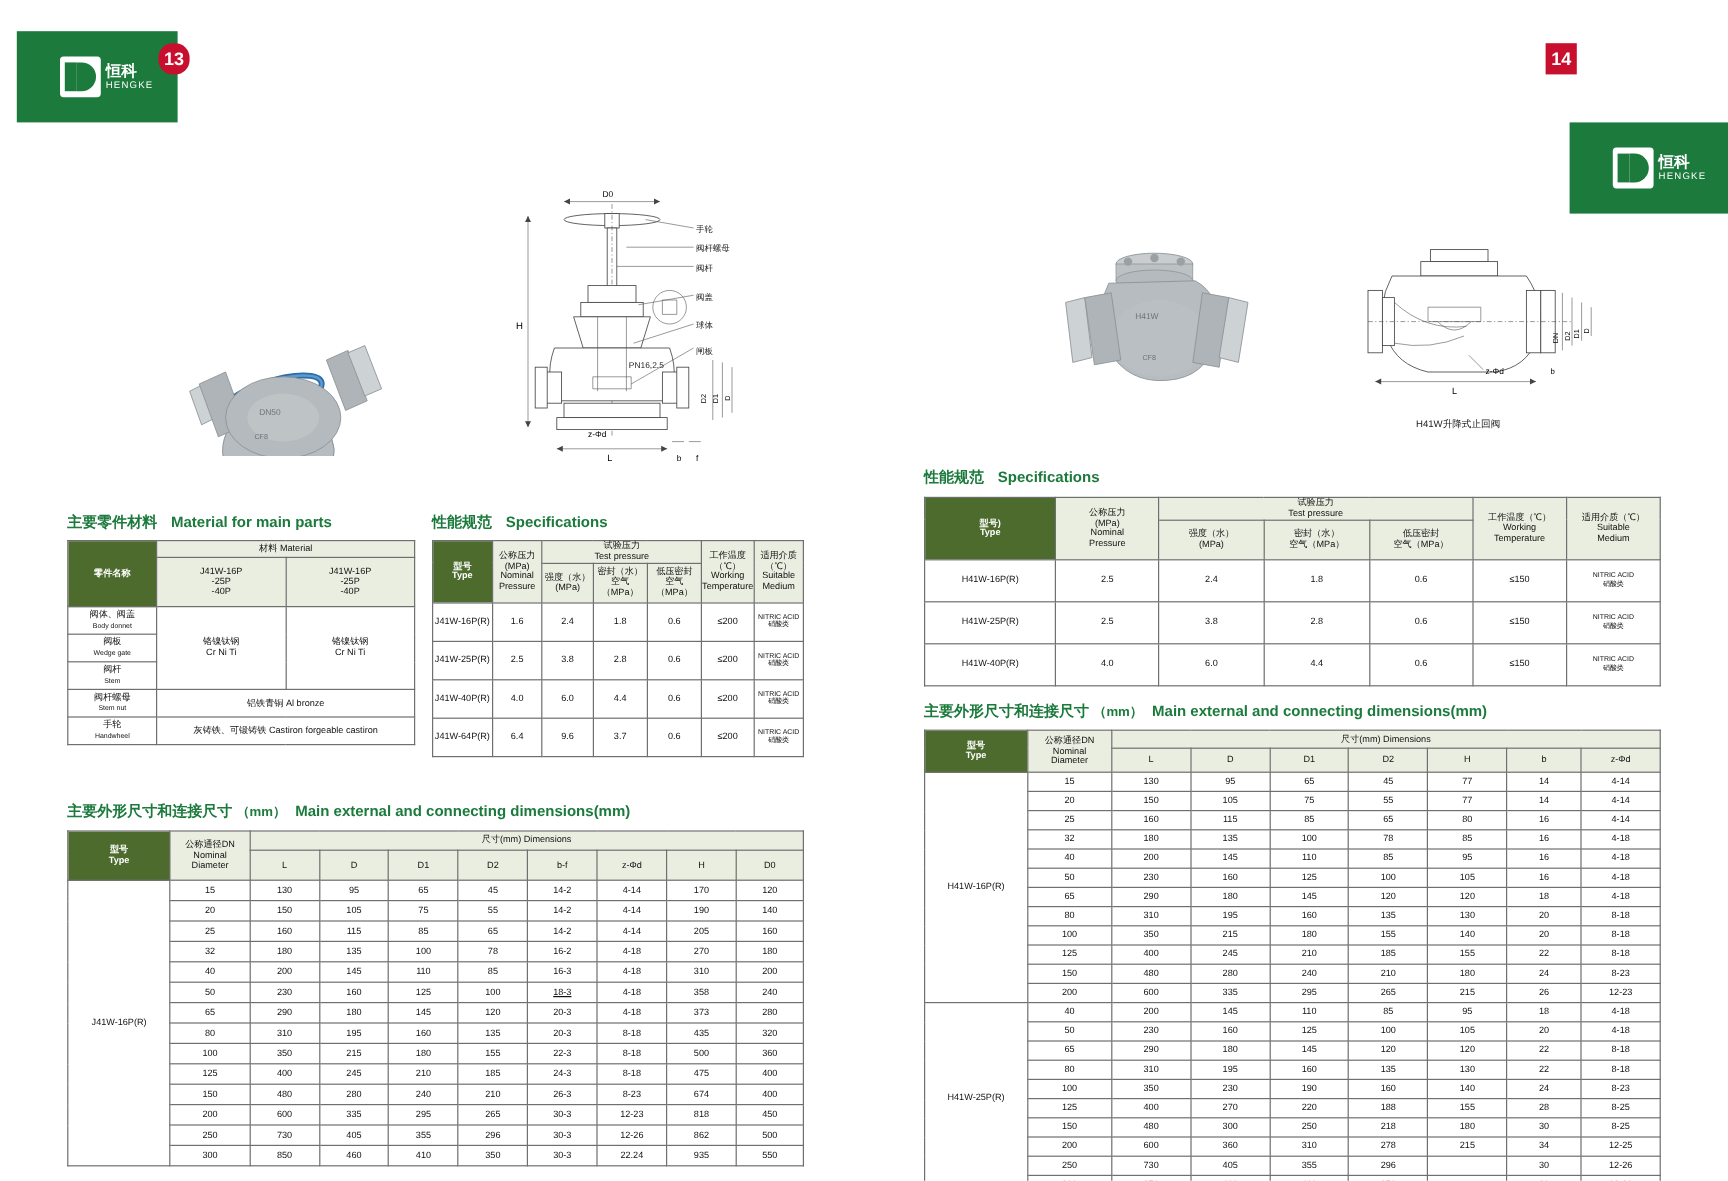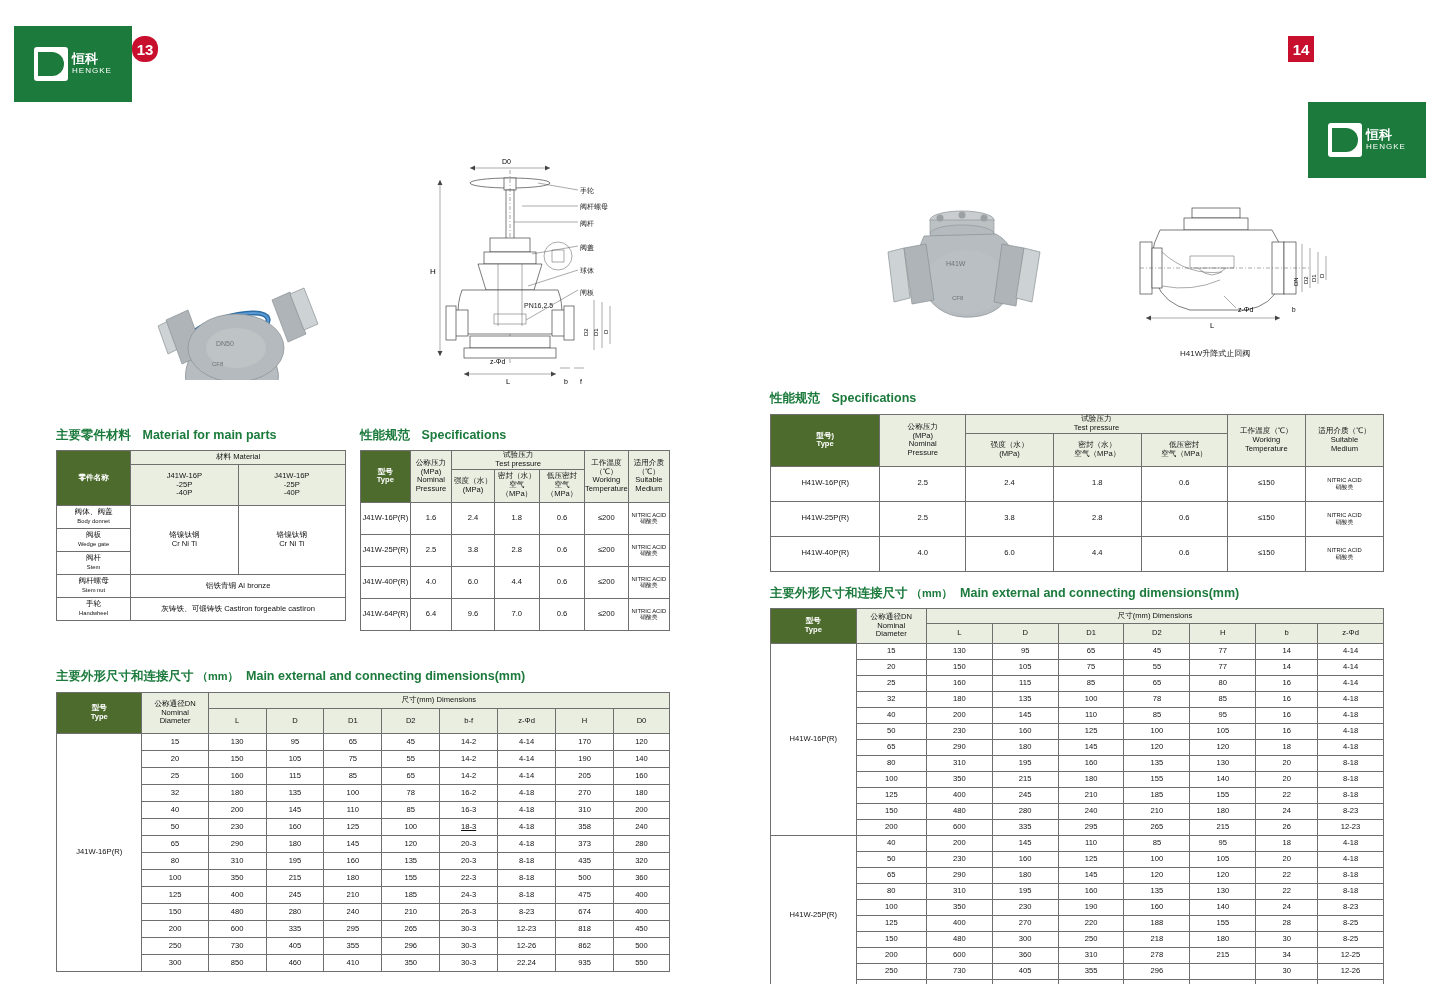--- a/index.html
+++ b/index.html
@@ -12,20 +12,21 @@
     overflow:hidden;
   }
   .page{position:absolute;left:0;top:0;width:1440px;height:984px;}
 
   
   .hdr{position:absolute;top:26px;height:76px;}
   .logo-box{
     width:118px;height:76px;background:#1b7a3c;
     display:flex;align-items:center;justify-content:center;
     position:relative;
+    padding-left:16px;
   }
   .logo-inner{display:flex;align-items:center;gap:4px;}
   .logo-mark{
     width:34px;height:34px;background:#fff;border-radius:3px;
     position:relative;overflow:hidden;
   }
   .logo-mark:before{
     content:"";position:absolute;left:4px;top:5px;width:10px;height:24px;
     background:#1b7a3c;
   }
@@ -311,21 +312,21 @@
       <td>4.4</td>
       <td>0.6</td>
       <td>≤200</td>
       <td class="xs" style="white-space:pre-line">NITRIC ACID
 硝酸类</td>
     </tr>
     <tr>
       <td style="height:31px">J41W-64P(R)</td>
       <td>6.4</td>
       <td>9.6</td>
-      <td>7.0</td>
+      <td>3.7</td>
       <td>0.6</td>
       <td>≤200</td>
       <td class="xs" style="white-space:pre-line">NITRIC ACID
 硝酸类</td>
     </tr>
   </tbody>
     </table>
 
   <div class="sec-title" style="left:56px;top:668px;">
     <span class="cn" style="font-size:12.5px">主要外形尺寸和连接尺寸</span>

